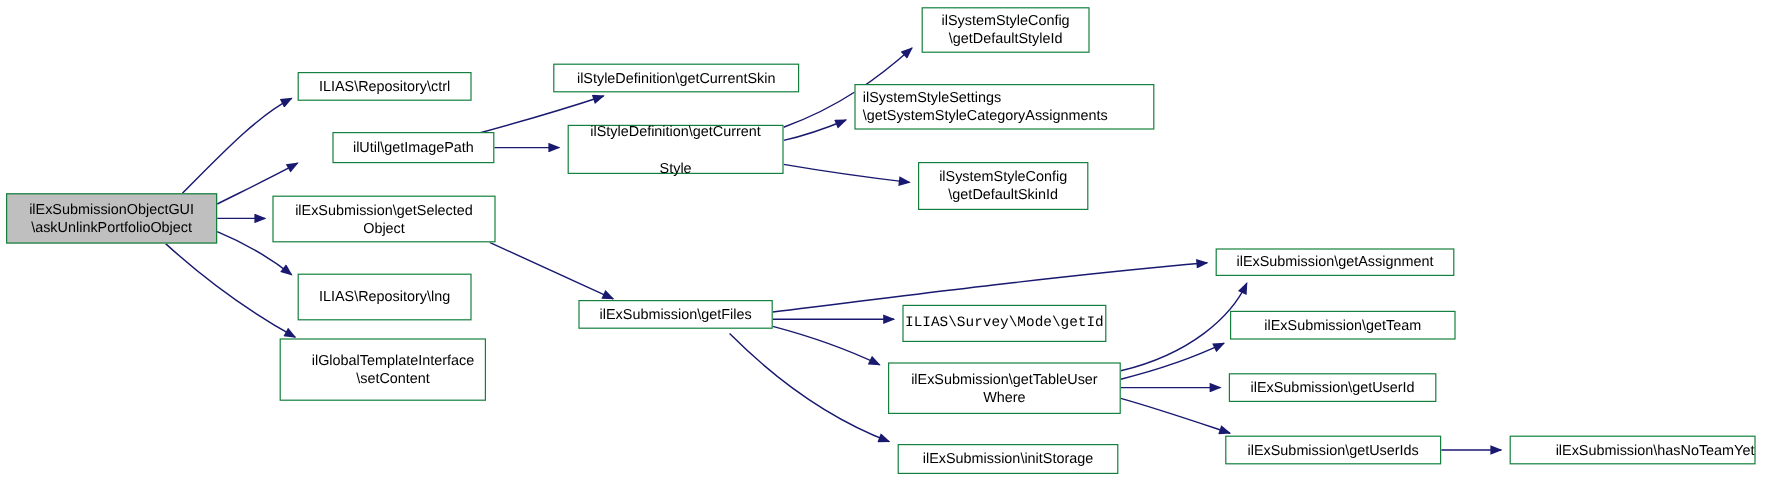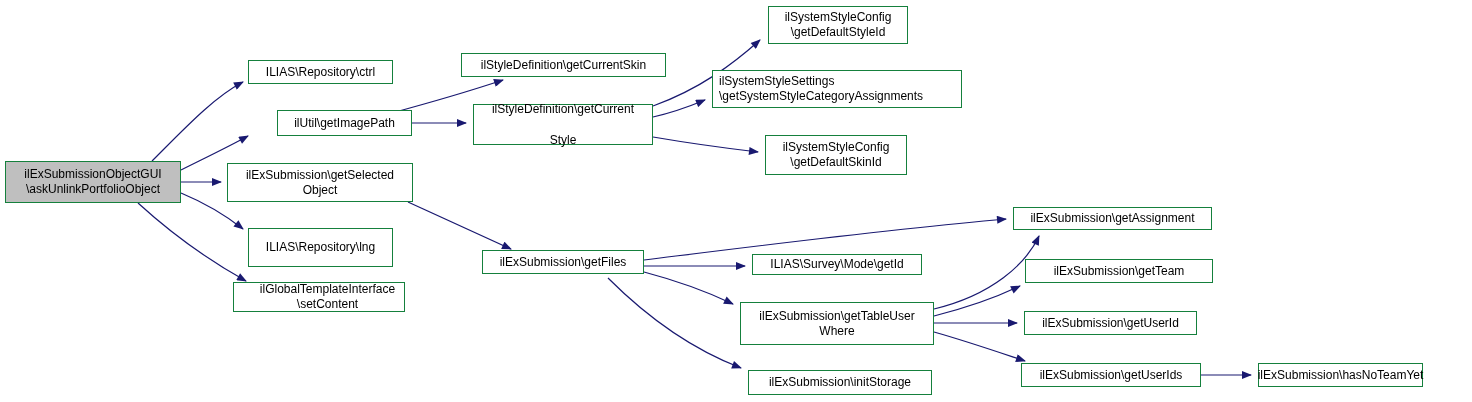--- a/index.html
+++ b/index.html
@@ -36,35 +36,35 @@
   .node span { display: block; }
   .node.highlight { background: #bfbfbf; cursor: default; }
   .node.left-align { align-items: flex-start; text-align: right; padding-left: 6px; }
 
   
   #n-main              { left: 5px;    top: 161px; width: 176px; height: 42px; }
   #n-ctrl              { left: 248px;  top: 60px;  width: 145px; height: 24px; }
   #n-getimagepath      { left: 253px;  top: 110px; width: 135px; height: 26px; margin-left: 24px; }
   #n-getselectedobject { left: 227px;  top: 163px; width: 186px; height: 39px; }
   #n-lng               { left: 248px;  top: 228px; width: 145px; height: 39px; }
-  #n-setcontent        { left: 233px;  top: 282px; width: 172px; height: 30px; padding-left: 17px; }
+  #n-setcontent        { left: 233px;  top: 282px; width: 172px; height: 52px; padding-left: 17px; }
   #n-getcurrentskin    { left: 461px;  top: 53px;  width: 205px; height: 24px; }
   #n-getcurrentstyle   { left: 473px;  top: 104px; width: 180px; height: 41px; gap: 16px; }
   #n-getdefaultstyleid { left: 768px;  top: 6px;   width: 140px; height: 38px; }
   #n-stylecatassign    { left: 712px;  top: 70px;  width: 250px; height: 38px; }
   #n-getdefaultskinid  { left: 765px;  top: 135px; width: 142px; height: 40px; }
   #n-getfiles          { left: 482px;  top: 250px; width: 162px; height: 24px; }
-  #n-surveygetid       { left: 752px;  top: 254px; width: 170px; height: 21px; }
+  #n-surveygetid       { left: 752px;  top: 254px; width: 170px; height: 31px; font-family: Liberation Mono, monospace; }
   #n-gettableuserwhere { left: 740px;  top: 302px; width: 194px; height: 43px; }
   #n-initstorage       { left: 748px;  top: 370px; width: 184px; height: 25px; }
   #n-getassignment     { left: 1013px; top: 207px; width: 199px; height: 23px; }
   #n-getteam           { left: 1025px; top: 259px; width: 188px; height: 24px; }
   #n-getuserid         { left: 1024px; top: 311px; width: 173px; height: 24px; }
   #n-getuserids        { left: 1021px; top: 363px; width: 180px; height: 24px; }
-  #n-hasnoteamyet      { left: 1258px; top: 363px; width: 165px; height: 24px; }
+  #n-hasnoteamyet      { left: 1258px; top: 363px; width: 205px; height: 24px; align-items: flex-end; }
 
   .edge { fill: none; stroke: #191970; stroke-width: 1.2; }
 </style>
 </head>
 <body>
 
 <div id="canvas">
 
   <svg id="edge-layer" viewBox="0 0 1472 402" xmlns="http://www.w3.org/2000/svg">
     <defs>

